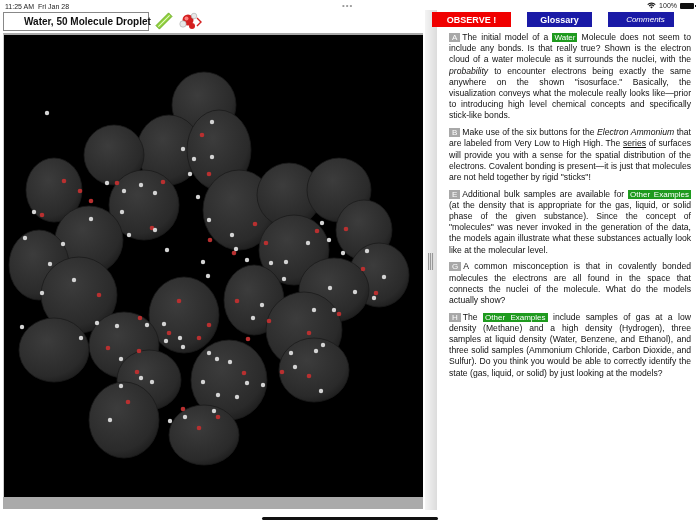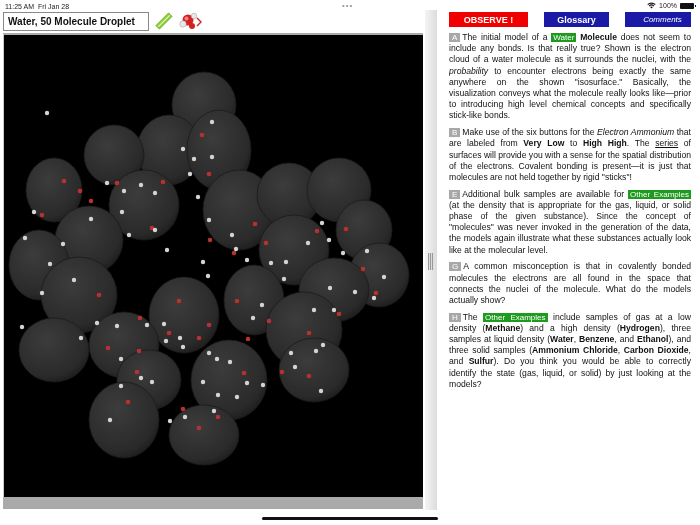--- a/index.html
+++ b/index.html
@@ -6,43 +6,43 @@
   html, body { width: 700px; height: 525px; overflow: hidden; background: #ffffff; }
   body { font-family: "Liberation Sans", sans-serif; position: relative; }
 
   .status-bar { position: absolute; left: 0; top: 0; width: 700px; height: 12px; font-size: 7px; color: #222; }
   .status-time { position: absolute; left: 5px; top: 3px; }
   .status-dots { position: absolute; left: 342px; top: 3px; letter-spacing: 1px; color: #999; font-size: 8px; line-height: 6px; }
   .status-right { position: absolute; right: 6px; top: 2px; display: flex; align-items: center; gap: 3px; }
   .battery { width: 14px; height: 6px; background: #111; border-radius: 1px; position: relative; }
   .battery::after { content: ""; position: absolute; right: -2px; top: 2px; width: 1px; height: 2px; background: #111; }
 
-  .title-box { position: absolute; left: 3px; top: 12px; width: 146px; height: 19px; border: 1px solid #888; background: #fff; font-weight: bold; font-size: 10px; padding: 3px 4px; color: #111; white-space: nowrap; }
+  .title-box { position: absolute; left: 3px; top: 12px; width: 146px; height: 19px; border: 1px solid #888; background: #fff; font-weight: bold; font-size: 10px; padding: 3px 20px; color: #111; white-space: nowrap; }
   .pencil-icon { position: absolute; left: 154px; top: 12px; width: 20px; height: 18px; }
   .molecule-icon { position: absolute; left: 179px; top: 12px; width: 24px; height: 20px; }
 
   .viewer { position: absolute; left: 3px; top: 33px; width: 420px; height: 464px; background: #000; border-left: 1px solid #ccc; border-top: 2px solid #aaa; overflow: hidden; }
   .viewer-bottom { position: absolute; left: 3px; top: 497px; width: 420px; height: 12px; background: #aaa; }
 
   .divider { position: absolute; left: 425px; top: 10px; width: 12px; height: 500px; background: linear-gradient(to right, #f4f4f4, #dcdcdc); }
   .divider-handle { position: absolute; left: 428px; top: 253px; width: 6px; height: 17px; background: repeating-linear-gradient(to right, #999 0 1px, #ddd 1px 2px); }
 
   .home-indicator { position: absolute; left: 262px; top: 517px; width: 176px; height: 3px; background: #111; border-radius: 2px; }
 
-  .tabs { position: absolute; left: 449px; top: 12px; width: 242px; height: 15px; display: flex; gap: 16px; }
+  .tabs { position: absolute; left: 432px; top: 12px; width: 242px; height: 15px; display: flex; gap: 16px; }
   .tab { height: 15px; display: flex; align-items: center; justify-content: center; color: #fff; font-size: 9px; }
   .tab-observe { background: #f00000; width: 90px; font-weight: bold; }
   .tab-glossary { background: #1a1aa6; width: 74px; font-weight: bold; }
   .tab-comments { background: #1a1aa6; width: 74px; font-style: italic; font-size: 8px; padding-left: 9px; }
 
   .text-panel { position: absolute; left: 449px; top: 32px; width: 242px; height: 493px; overflow: hidden; font-size: 8.6px; line-height: 11.2px; color: #111; text-align: justify; }
   .para { margin-bottom: 5.5px; }
   .letter { display: inline-block; background: #a8a8a8; color: #fff; padding: 0 3px; font-size: 8px; line-height: 9px; margin-right: 2px; }
   .tag { background: #1e9a1e; color: #fff; padding: 0 2px; font-size: 8px; }
-  b { font-weight: bold; }
+  b { font-weight: normal; }
   u { text-decoration: underline; }
 </style>
 </head>
 <body>
 
 <div class="status-bar">
   <span class="status-time"><span>11:25 AM</span>&nbsp;&nbsp;<span>Fri Jan 28</span></span>
   <span class="status-dots">•••</span>
   <span class="status-right">
     <svg width="9" height="7" viewBox="0 0 10 8">

